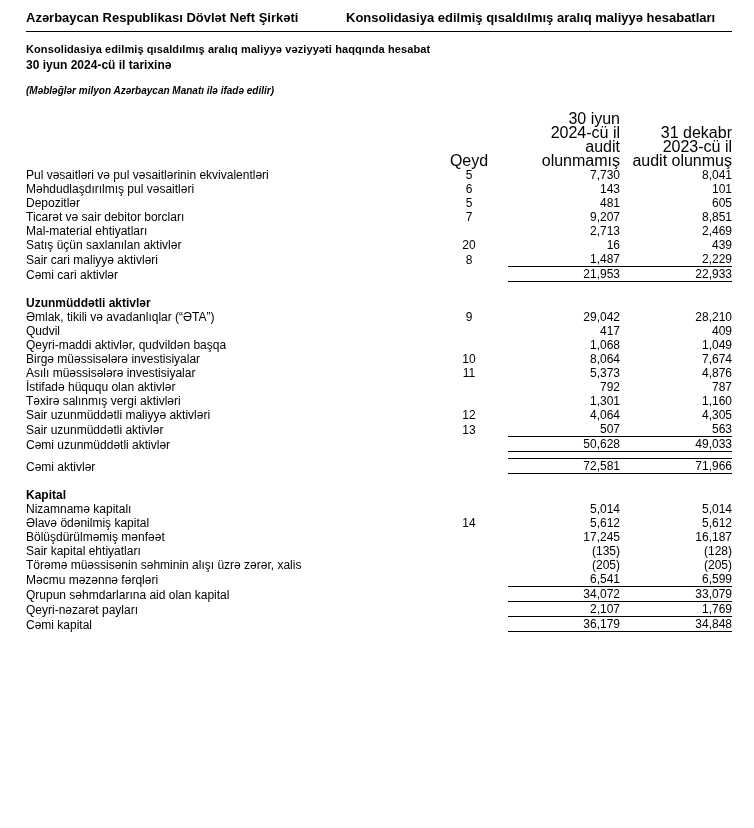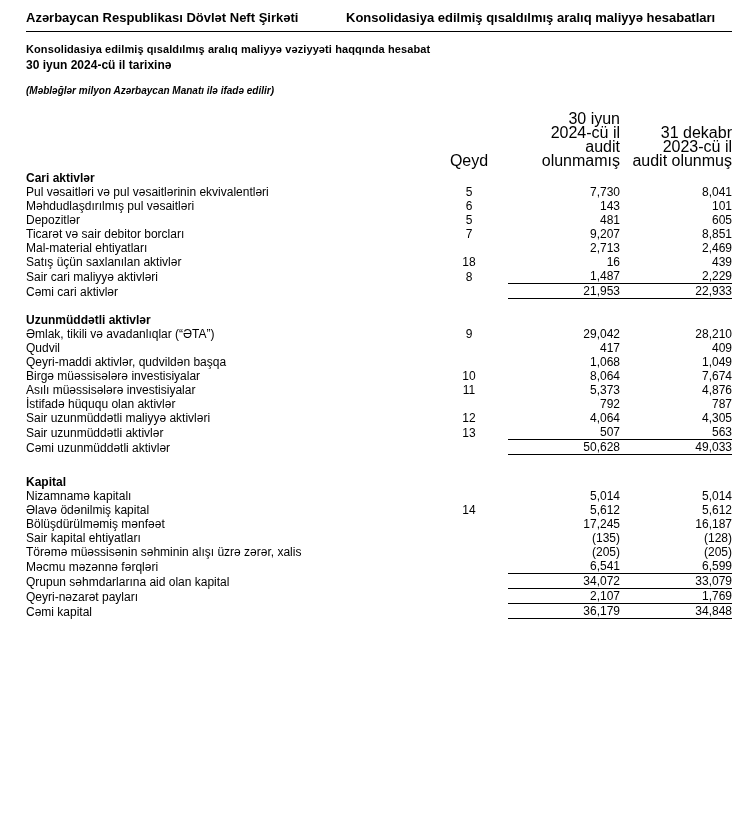--- a/index.html
+++ b/index.html
@@ -129,26 +129,20 @@
           <div>30 iyun</div>
           <div>2024-cü il</div>
           <div>audit olunmamış</div>
         </td>
         <td class="hdr-num">
           <div>31 dekabr</div>
           <div>2023-cü il</div>
           <div>audit olunmuş</div>
         </td>
       </tr>
-        <tr class="section">
-          <td class="cell-label">Cari aktivlər</td>
-          <td class="cell-note"></td>
-          <td class="cell-num"></td>
-          <td class="cell-num"></td>
-        </tr>
         <tr class="">
           <td class="cell-label">Pul vəsaitləri və pul vəsaitlərinin ekvivalentləri</td>
           <td class="cell-note">5</td>
           <td class="cell-num">7,730</td>
           <td class="cell-num">8,041</td>
         </tr>
         <tr class="">
           <td class="cell-label">Məhdudlaşdırılmış pul vəsaitləri</td>
           <td class="cell-note">6</td>
           <td class="cell-num">143</td>
@@ -167,21 +161,21 @@
           <td class="cell-num">8,851</td>
         </tr>
         <tr class="">
           <td class="cell-label">Mal-material ehtiyatları</td>
           <td class="cell-note"></td>
           <td class="cell-num">2,713</td>
           <td class="cell-num">2,469</td>
         </tr>
         <tr class="">
           <td class="cell-label">Satış üçün saxlanılan aktivlər</td>
-          <td class="cell-note">18</td>
+          <td class="cell-note">20</td>
           <td class="cell-num">16</td>
           <td class="cell-num">439</td>
         </tr>
         <tr class="">
           <td class="cell-label">Sair cari maliyyə aktivləri</td>
           <td class="cell-note">8</td>
           <td class="cell-num">1,487</td>
           <td class="cell-num">2,229</td>
         </tr>
         <tr class="bold rule-double">
@@ -232,20 +226,26 @@
           <td class="cell-num">5,373</td>
           <td class="cell-num">4,876</td>
         </tr>
         <tr class="">
           <td class="cell-label">İstifadə hüququ olan aktivlər</td>
           <td class="cell-note"></td>
           <td class="cell-num">792</td>
           <td class="cell-num">787</td>
         </tr>
         <tr class="">
+          <td class="cell-label">Təxirə salınmış vergi aktivləri</td>
+          <td class="cell-note"></td>
+          <td class="cell-num">1,301</td>
+          <td class="cell-num">1,160</td>
+        </tr>
+        <tr class="">
           <td class="cell-label">Sair uzunmüddətli maliyyə aktivləri</td>
           <td class="cell-note">12</td>
           <td class="cell-num">4,064</td>
           <td class="cell-num">4,305</td>
         </tr>
         <tr class="">
           <td class="cell-label">Sair uzunmüddətli aktivlər</td>
           <td class="cell-note">13</td>
           <td class="cell-num">507</td>
           <td class="cell-num">563</td>
@@ -255,20 +255,26 @@
           <td class="cell-note"></td>
           <td class="cell-num">50,628</td>
           <td class="cell-num">49,033</td>
         </tr>
         <tr class="spacer-sm">
           <td class="cell-label"></td>
           <td class="cell-note"></td>
           <td class="cell-num"></td>
           <td class="cell-num"></td>
         </tr>
+        <tr class="bold rule-double">
+          <td class="cell-label">Cəmi aktivlər</td>
+          <td class="cell-note"></td>
+          <td class="cell-num">72,581</td>
+          <td class="cell-num">71,966</td>
+        </tr>
         <tr class="spacer">
           <td class="cell-label"></td>
           <td class="cell-note"></td>
           <td class="cell-num"></td>
           <td class="cell-num"></td>
         </tr>
         <tr class="section">
           <td class="cell-label">Kapital</td>
           <td class="cell-note"></td>
           <td class="cell-num"></td>

